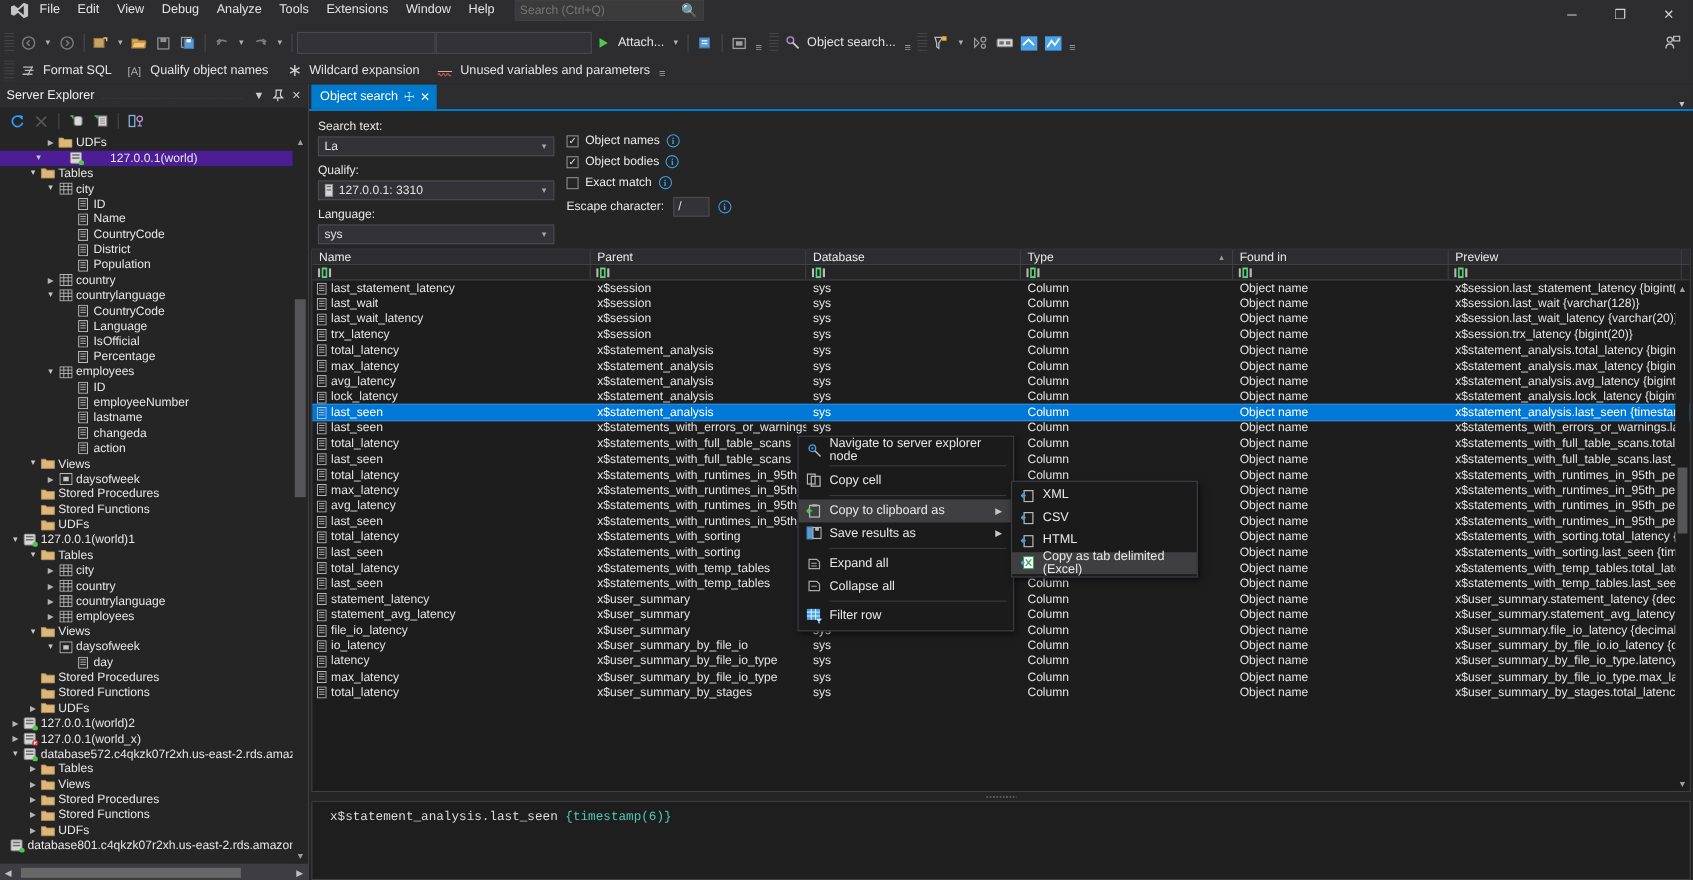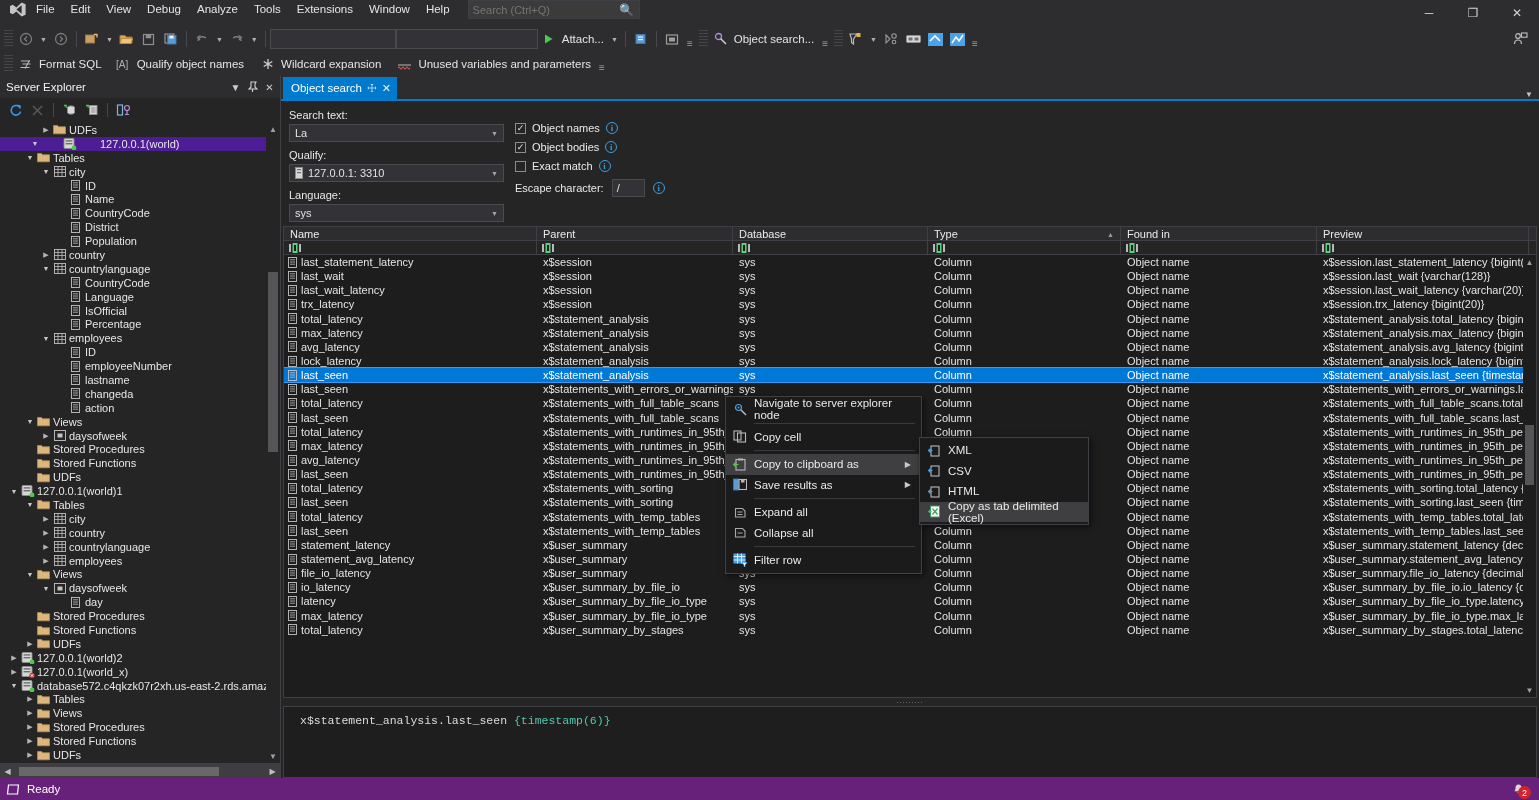--- a/index.html
+++ b/index.html
@@ -1820,38 +1820,20 @@
         </div>
 
         <div class="preview">
           <span>x$statement_analysis.last_seen </span><span class="type">{timestamp(6)}</span>
         </div>
 
       </div>
     </div>
   </div>
 
-  <div class="statusbar">
-    <span>
-      <svg width="14" height="11" viewBox="0 0 14 11">
-          <path d="M2.5 1h10l-1 9h-10z" fill="none" stroke="#ffffff" stroke-width="1.2"></path>
-        </svg>
-    </span>
-    <span>Ready</span>
-    <span class="spacer"></span>
-    <span class="bell-wrap">
-      <span>
-        <svg width="13" height="13" viewBox="0 0 13 13">
-            <path d="M6.5 1.5c-2 0-3 1.4-3 3.2 0 2.4-1 3-1 3.6h8c0-.6-1-1.2-1-3.6 0-1.8-1-3.2-3-3.2z" fill="#d8d8d8"></path>
-            <path d="M5.2 9.3a1.4 1.4 0 0 0 2.6 0" fill="#d8d8d8"></path>
-          </svg>
-      </span>
-      <span class="badge">2</span>
-    </span>
-  </div>
 
   <div class="ctxmenu" id="ctxmenu" style="left:725px; top:396px; width:197px;">
       <div class="ctxitem">
         <span class="ctxico">
           <svg width="15" height="13" viewBox="0 0 15 13">
             <circle cx="5.5" cy="4.5" r="3" fill="none" stroke="#4aa3e8" stroke-width="1.2"></circle>
             <circle cx="5.5" cy="4.5" r="1" fill="#4aa3e8"></circle>
             <path d="M8 7l5 5" stroke="#bdbdbd" stroke-width="1.4"></path>
           </svg>
         </span>

